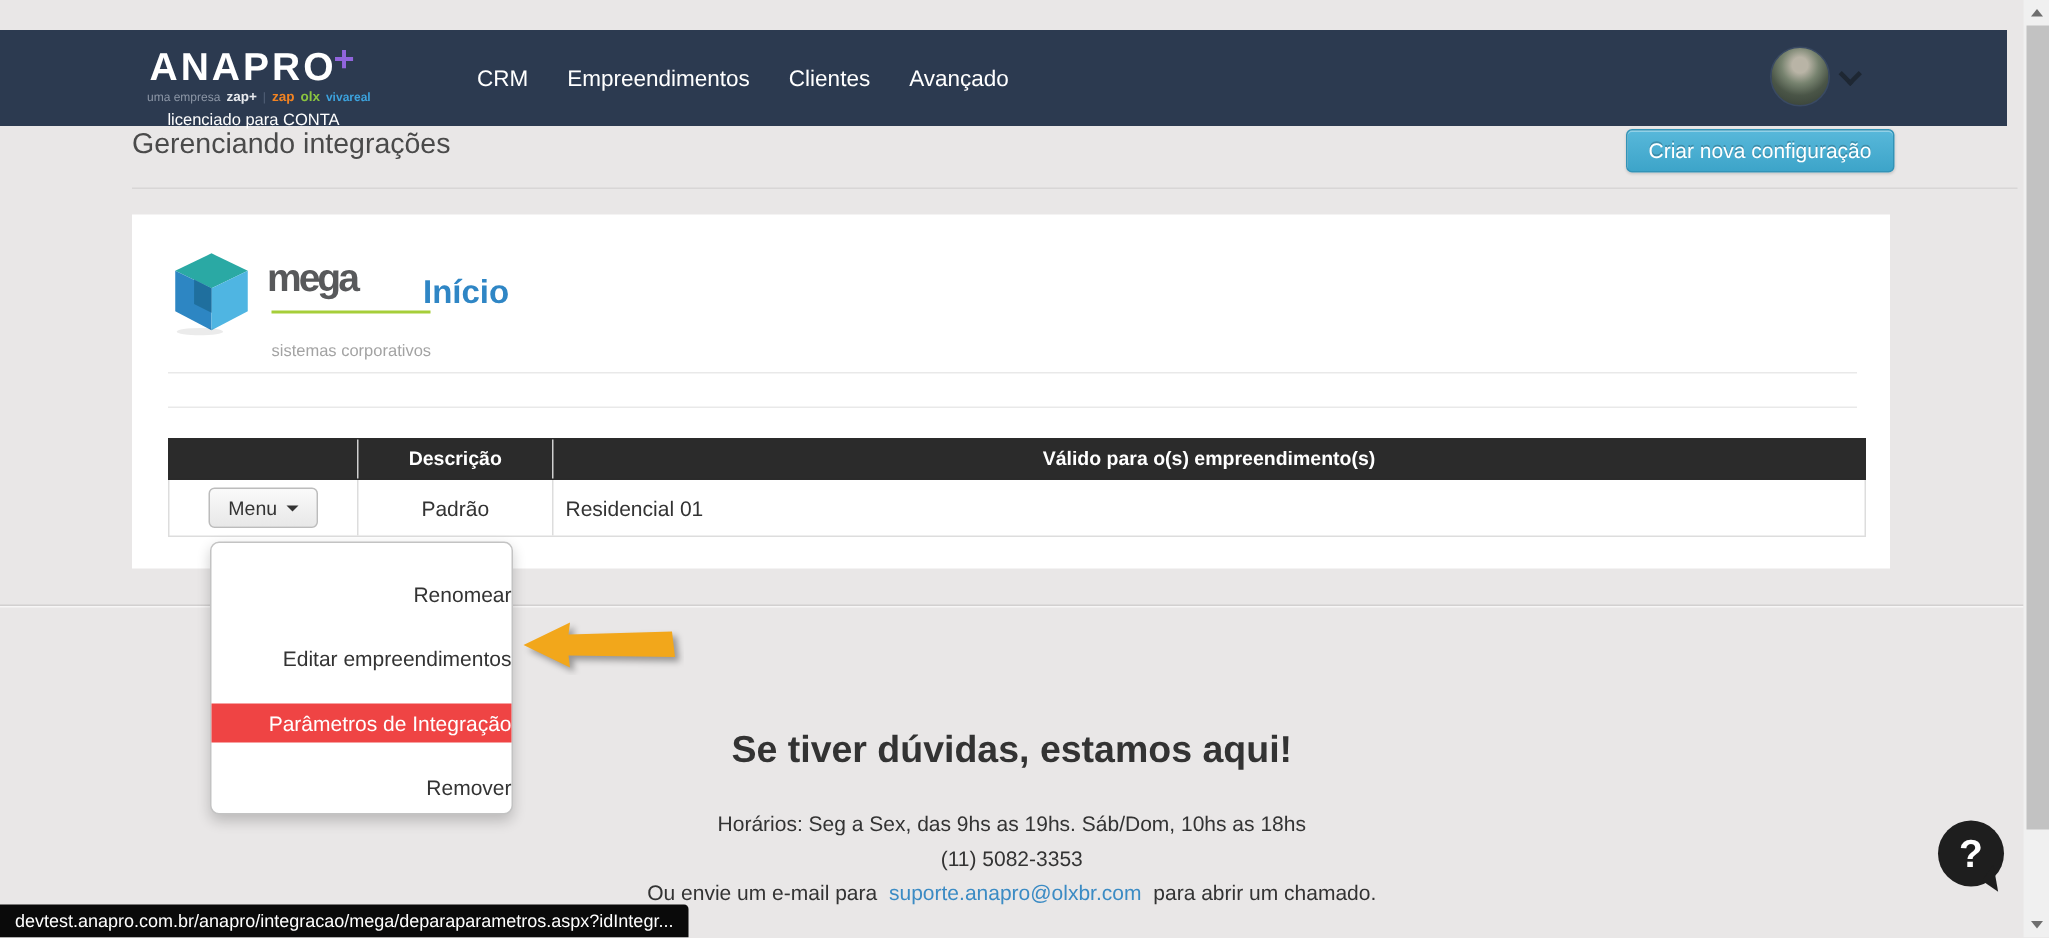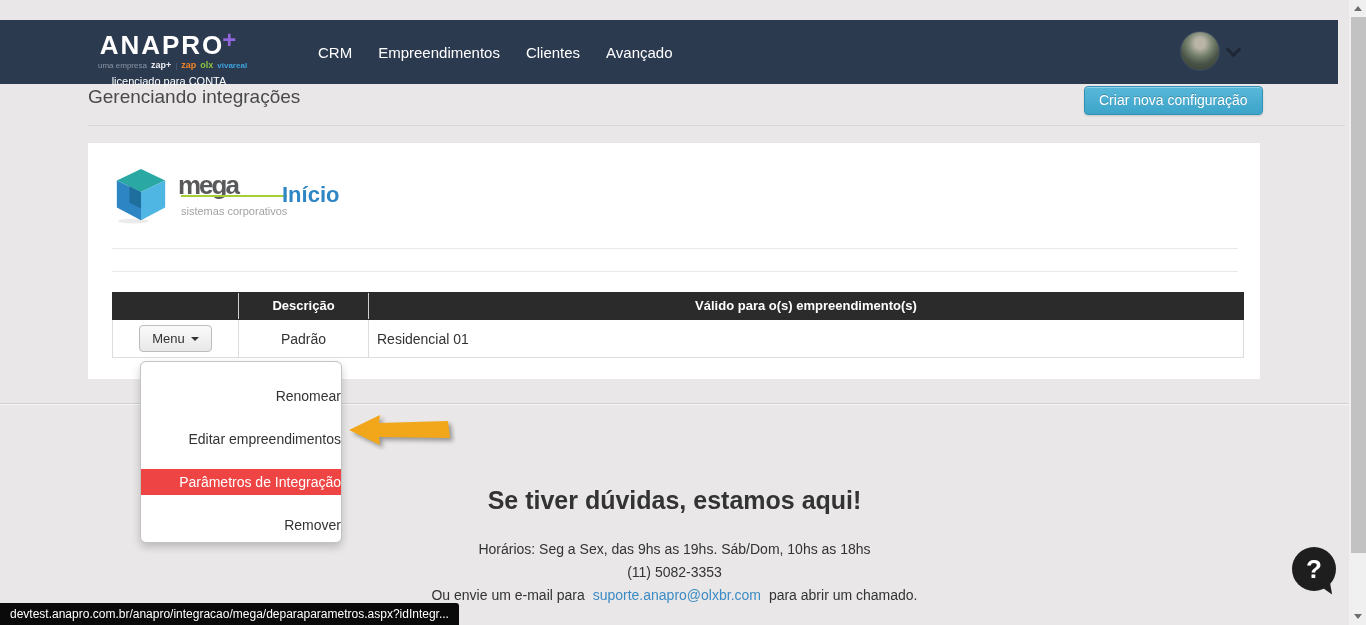--- a/index.html
+++ b/index.html
@@ -53,21 +53,21 @@
     color: #fff; font-size: 14px; line-height: 27px; cursor: pointer;
     box-shadow: inset 0 1px 0 rgba(255,255,255,.35), 0 1px 2px rgba(0,0,0,.15);
     text-shadow: 0 -1px 0 rgba(0,0,0,.2);
     font-family: "Liberation Sans", sans-serif;
   }
   .title-divider { position: absolute; left: 88px; top: 125px; width: 1257px; height: 0; border-top: 1px solid #d8d6d6; }
   
   .card { position: absolute; left: 88px; top: 143px; width: 1172px; height: 236px; background: #fff; }
   .mega-cube { position: absolute; left: 112px; top: 166px; width: 58px; height: 58px; }
   .mega-name { position: absolute; left: 178px; top: 165px; font-size: 26px; font-weight: bold; color: #58595b; letter-spacing: -2px; line-height: 40px; }
-  .mega-tagline { position: absolute; left: 181px; top: 195px; font-size: 11px; color: #a3a3a3; border-top: 2px solid #a6ce39; padding-top: 8px; white-space: nowrap; }
+  .mega-tagline { position: absolute; left: 181px; top: 207px; font-size: 11px; color: #a3a3a3; border-top: 2px solid #a6ce39; padding-top: 19px; white-space: nowrap; }
   .inicio-link { position: absolute; left: 282px; top: 182px; font-size: 22px; font-weight: bold; color: #2f86c5; cursor: pointer; text-decoration: none; }
   .card-divider-1 { position: absolute; left: 112px; top: 248px; width: 1126px; border-top: 1px solid #e9e9e9; }
   .card-divider-2 { position: absolute; left: 112px; top: 271px; width: 1126px; border-top: 1px solid #e9e9e9; }
   
   .tbl { position: absolute; left: 112px; top: 292px; width: 1132px; font-size: 14px; border-radius: 27px; }
   .tbl-header { display: flex; height: 28px; line-height: 26px; background: #2b2b2b; color: #fff; font-weight: bold; font-size: 13px; text-align: center; border: 1px solid #2b2b2b; }
   .th-cell { border-right: 1px solid #cfcfcf; }
   .th-cell:last-child { border-right: none; }
   .th-actions { width: 126px; }
   .th-desc { width: 130px; }

